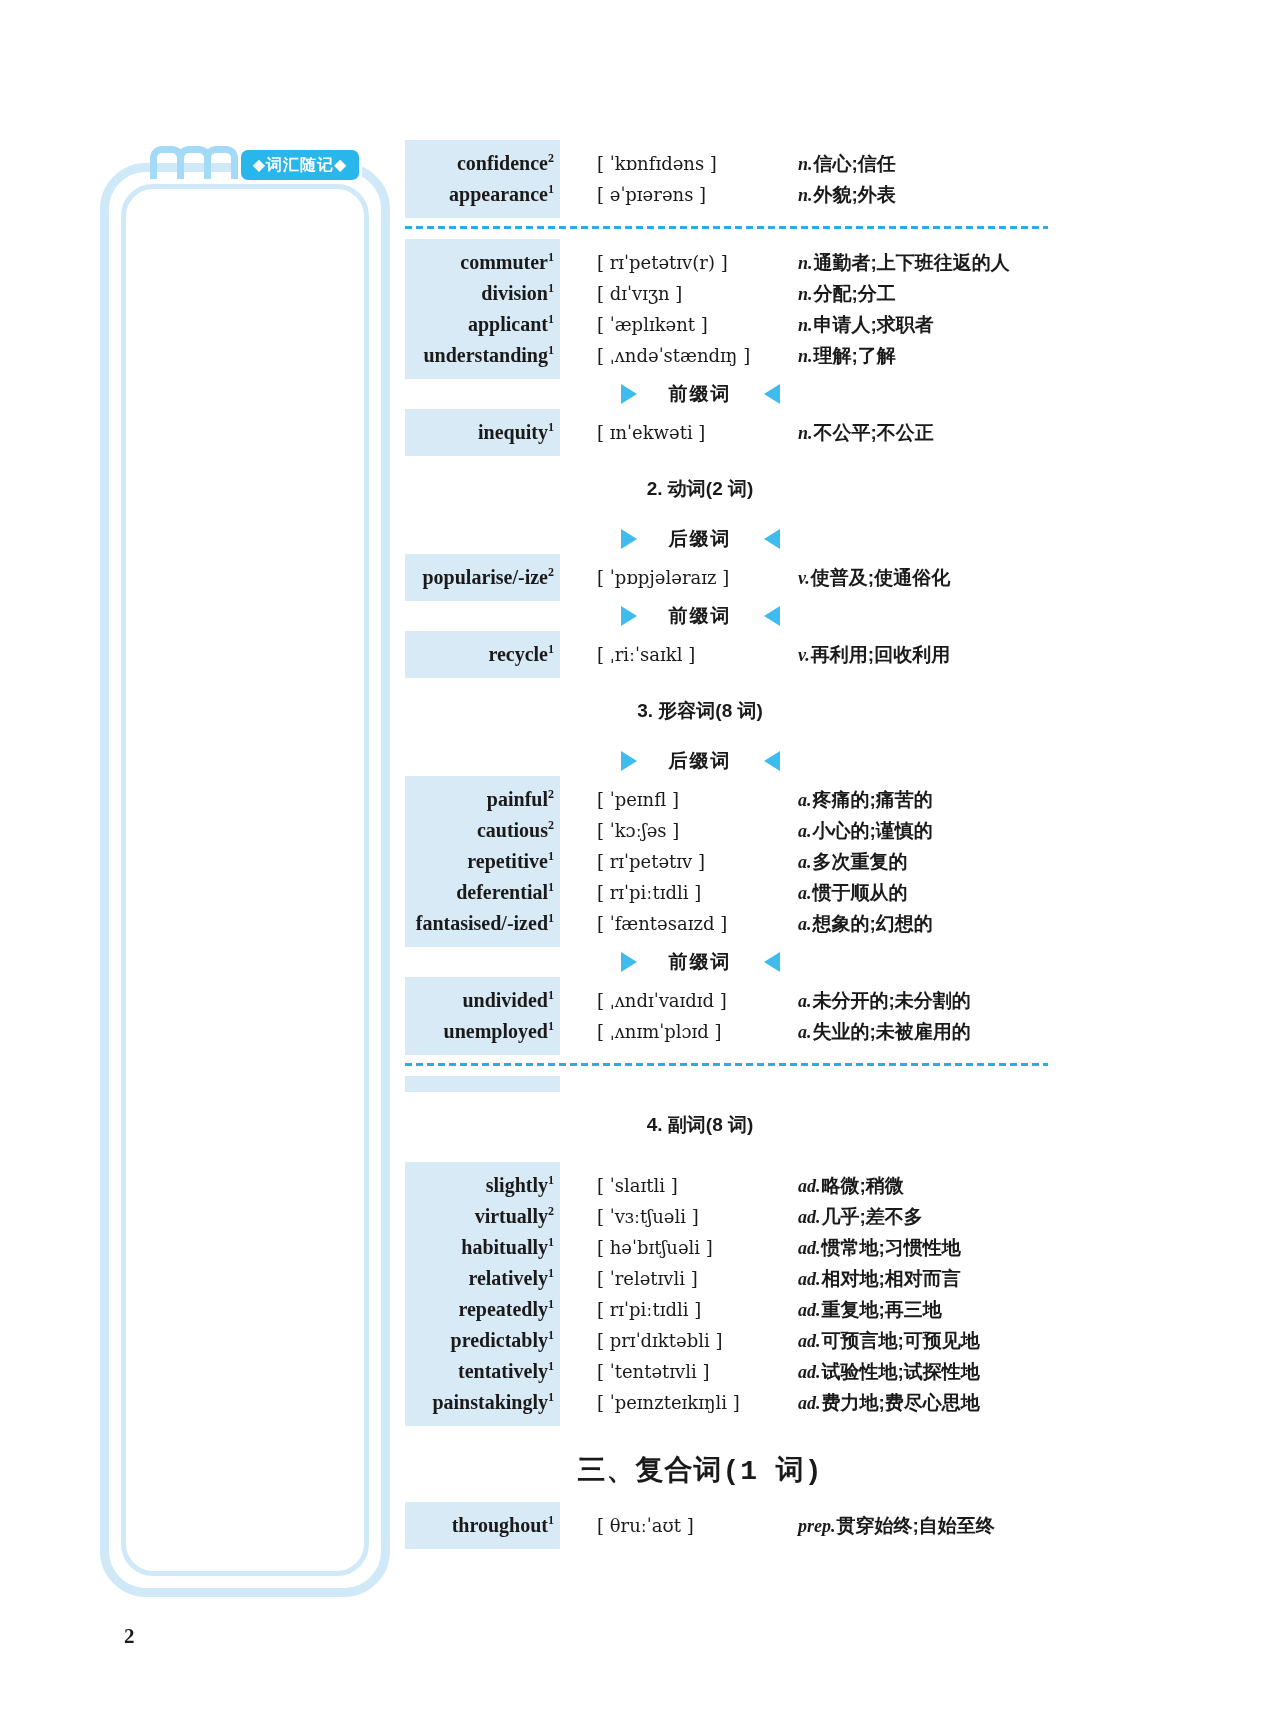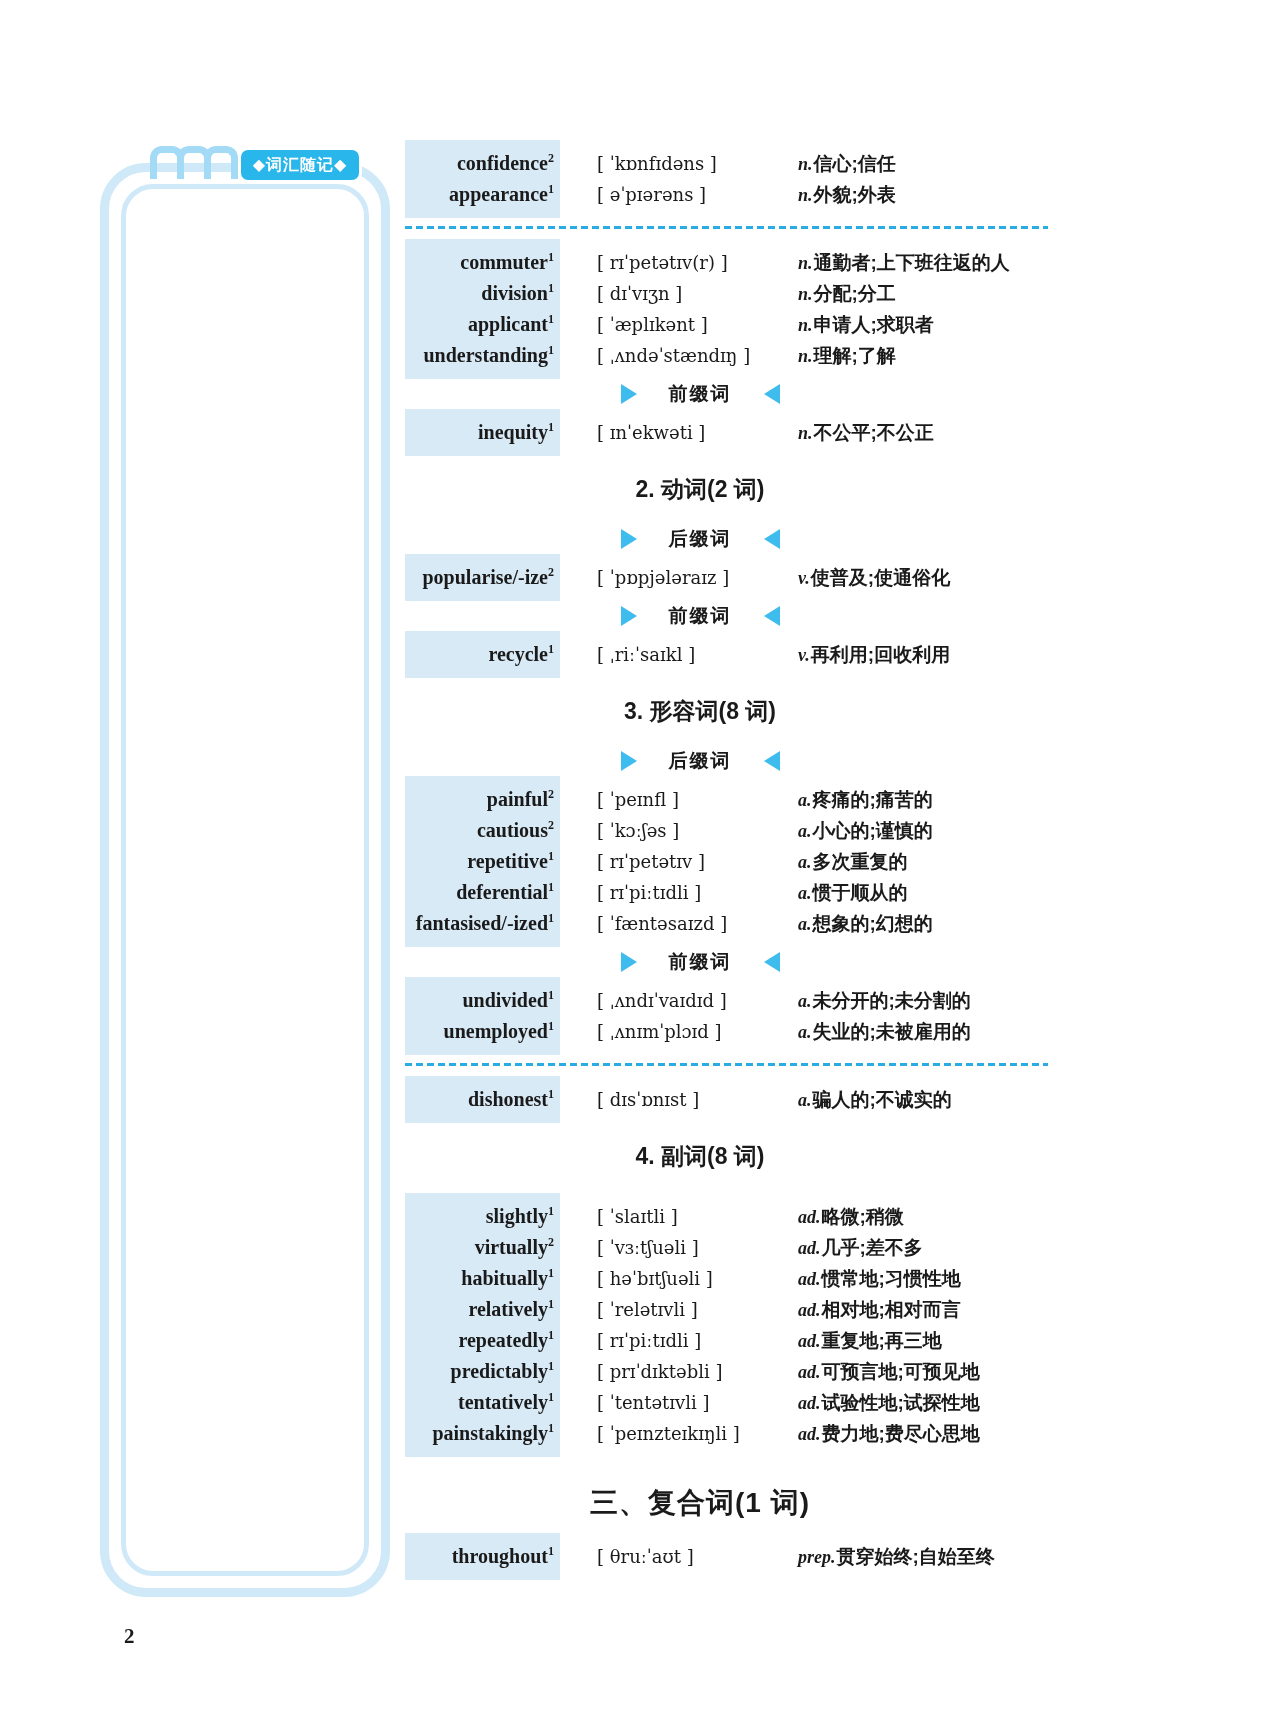--- a/index.html
+++ b/index.html
@@ -84,25 +84,25 @@
     font-family:"Liberation Sans","DejaVu Sans",sans-serif;
     font-weight:bold;font-size:19px;letter-spacing:2px;margin:0 8px;
   }
   .tri{width:0;height:0;display:inline-block;}
   .tri-right{border-left:16px solid var(--triangle);border-top:10px solid transparent;border-bottom:10px solid transparent;}
   .tri-left{border-right:16px solid var(--triangle);border-top:10px solid transparent;border-bottom:10px solid transparent;}
 
   .sec-heading{
     margin:18px 0 22px;height:30px;line-height:30px;text-align:center;
     font-family:"Liberation Sans","DejaVu Sans",sans-serif;
-    font-weight:bold;font-size:23px;
+    font-weight:bold;font-size:19px;
   }
   .sec-heading-large{
     margin:24px 0 8px;height:44px;line-height:44px;text-align:center;
-    font-family:Liberation Sans, sans-serif;
+    font-family:Liberation Mono, monospace;
     font-weight:bold;font-size:28px;letter-spacing:1px;
   }
 </style>
 </head>
 <body>
 
 <div class="frame-outer">
   <div class="frame-inner"></div>
 </div>
 <span class="ring r1"></span>
@@ -250,27 +250,20 @@
         <div class="row">
     <div class="cell-word"><span>unemployed</span><sup>1</sup></div>
     <div class="cell-ipa">[ ˌʌnɪmˈplɔɪd ]</div>
     <div class="cell-def"><span class="pos">a.</span><span>失业的;未被雇用的</span></div>
   </div>
       </div>
   </section>
     <div class="sec-divider"></div>
     <section class="sec-words">
     <div class="word-strip"></div>
-    <div class="rows">
-        <div class="row">
-    <div class="cell-word"><span>dishonest</span><sup>1</sup></div>
-    <div class="cell-ipa">[ dɪsˈɒnɪst ]</div>
-    <div class="cell-def"><span class="pos">a.</span><span>骗人的;不诚实的</span></div>
-  </div>
-      </div>
   </section>
     <h3 class="sec-heading centered">4. 副词(8 词)</h3>
     <section class="sec-words">
     <div class="word-strip"></div>
     <div class="rows">
         <div class="row">
     <div class="cell-word"><span>slightly</span><sup>1</sup></div>
     <div class="cell-ipa">[ ˈslaɪtli ]</div>
     <div class="cell-def"><span class="pos">ad.</span><span>略微;稍微</span></div>
   </div>

